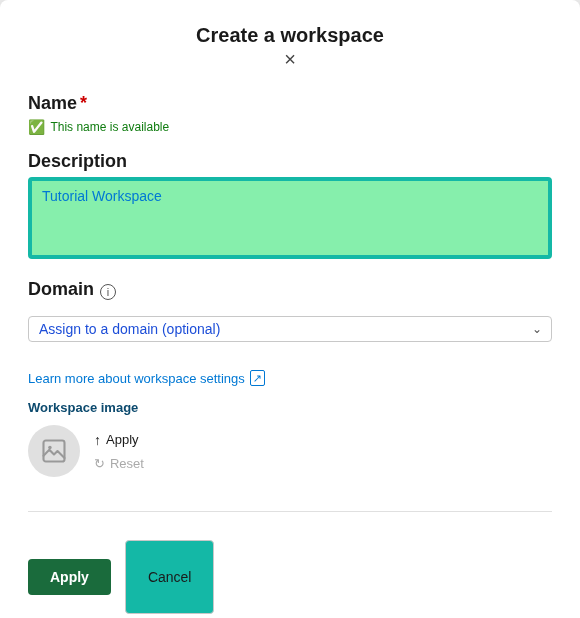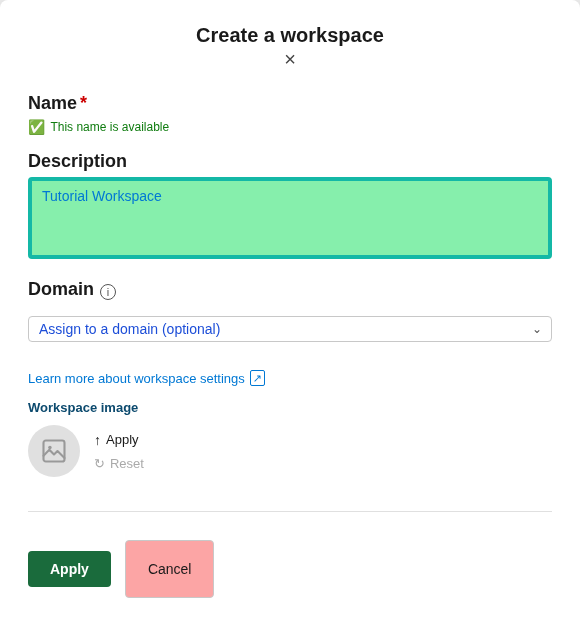--- a/index.html
+++ b/index.html
@@ -239,25 +239,25 @@
       background: #1a6b3c;
       color: #fff;
       border: none;
       border-radius: 4px;
       padding: 10px 22px;
       font-size: 14px;
       font-weight: 600;
       cursor: pointer;
     }
     .cancel-btn {
-      background: #fca5a5;
+      background: #14b8a6;
       color: #1a1a1a;
       border: 1px solid #c8c8c8;
       border-radius: 4px;
-      padding: 20px 22px;
+      padding: 28px 22px;
       font-size: 14px;
       font-weight: 500;
       cursor: pointer;
     }
   </style>
 </head>
 <body>
 
 <div class="dialog">
 

